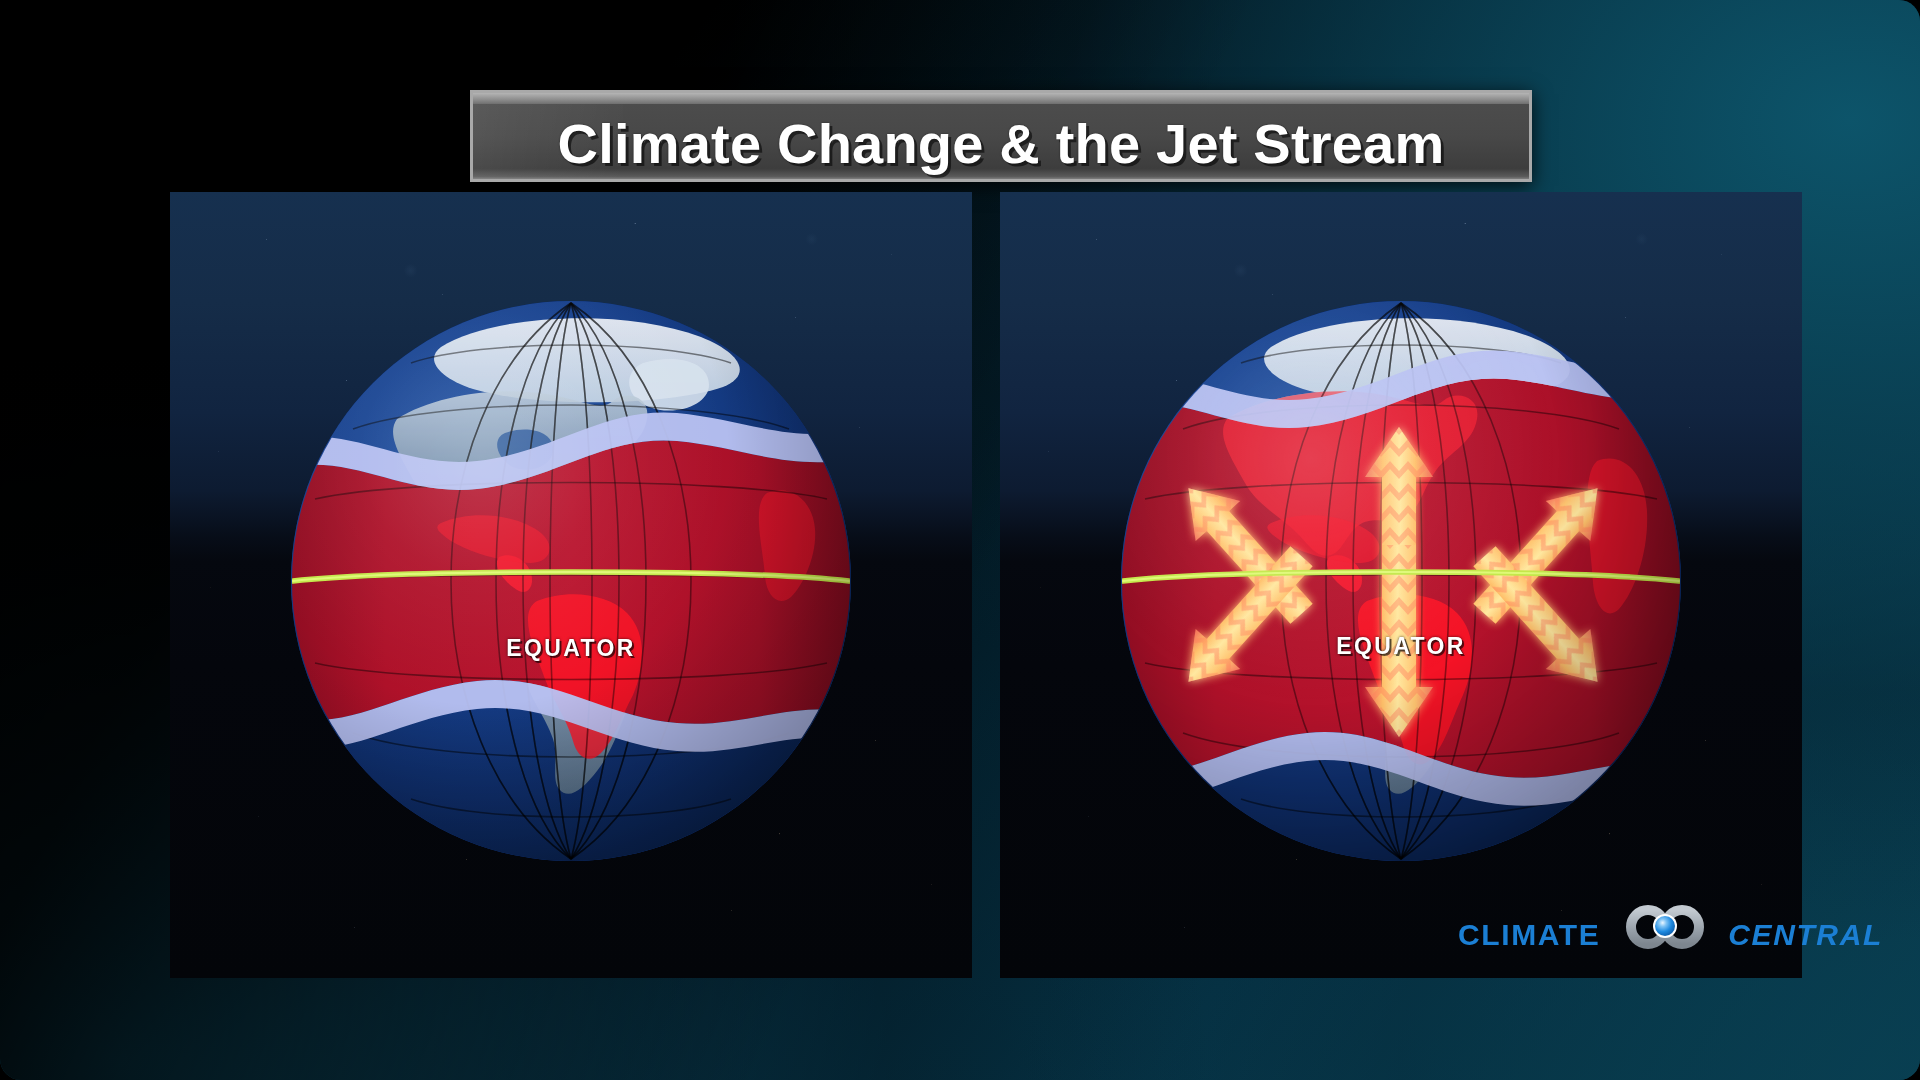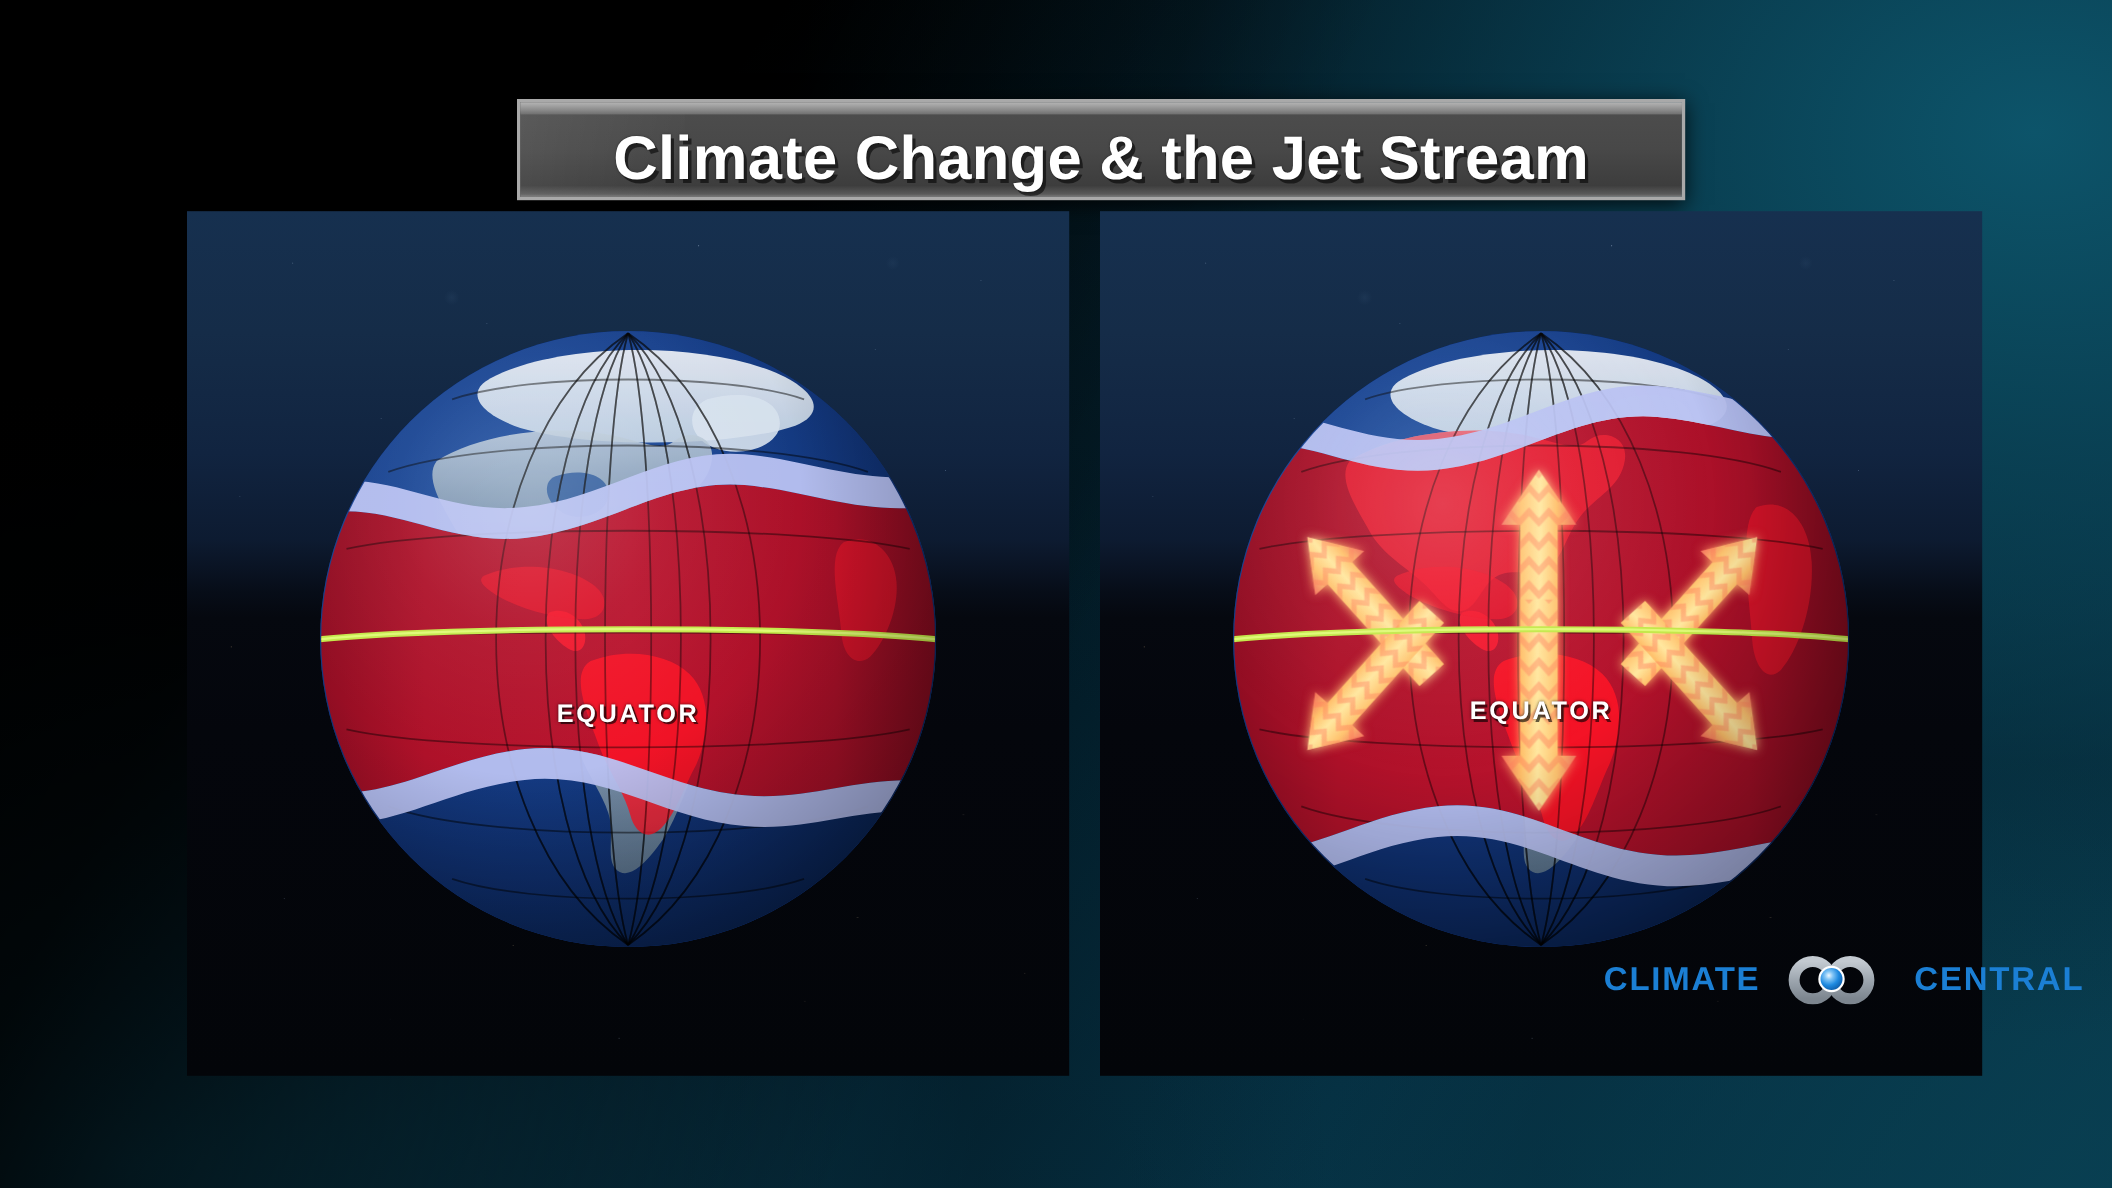--- a/index.html
+++ b/index.html
@@ -13,20 +13,21 @@
     overflow: hidden;
     font-family: "Liberation Sans", sans-serif;
   }
 
   #stage {
     position: relative;
     width: 1920px;
     height: 1080px;
     overflow: hidden;
     background: #000000;
+    border-radius: 21px;
   }
 
   
   .backdrop {
     position: absolute;
     inset: 0;
     background:
       radial-gradient(ellipse 1500px 1100px at 1850px 120px,
           rgba(13,86,108,0.95) 0%, rgba(10,65,84,0.75) 28%,
           rgba(6,40,54,0.40) 52%, rgba(0,0,0,0) 75%),
@@ -250,35 +251,35 @@
   }
 
   
   .arrows { position: absolute; inset: 0; }
   .arrows svg { width: 100%; height: 100%; display: block; }
 
   
   .logo {
     position: absolute;
     left: 1458px;
-    top: 868px;
+    top: 904px;
     height: 46px;
     display: flex;
-    align-items: center;
+    align-items: flex-end;
     gap: 6px;
   }
   .logo-word {
     color: #1b7fd4;
     font-size: 30px;
     font-weight: bold;
     letter-spacing: 1.6px;
     line-height: 1;
   }
   .logo-word--left  { margin-right: 8px; }
-  .logo-word--right { margin-left: 16px; }
+  .logo-word--right { margin-left: 4px; font-style: italic; }
   .logo-mark {
     position: relative;
     width: 104px;
     height: 46px;
   }
   .logo-mark svg { width: 100%; height: 100%; display: block; }
 </style>
 </head>
 <body>
 

